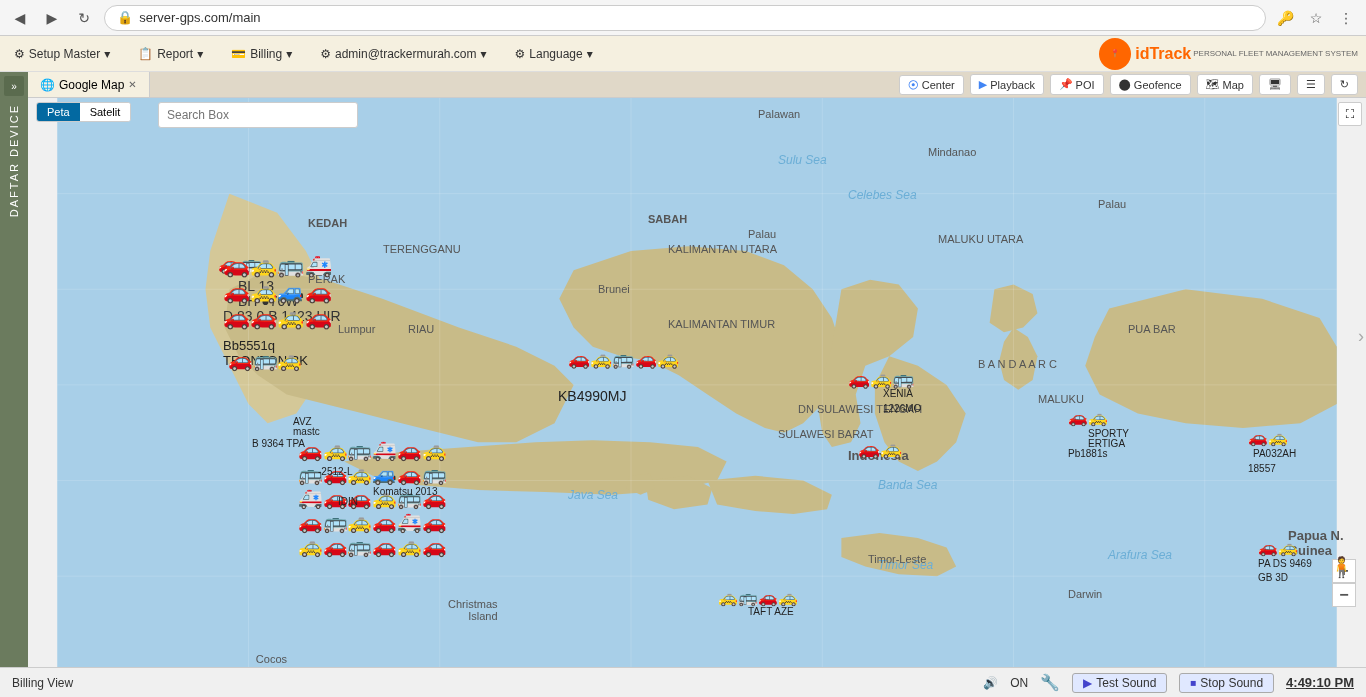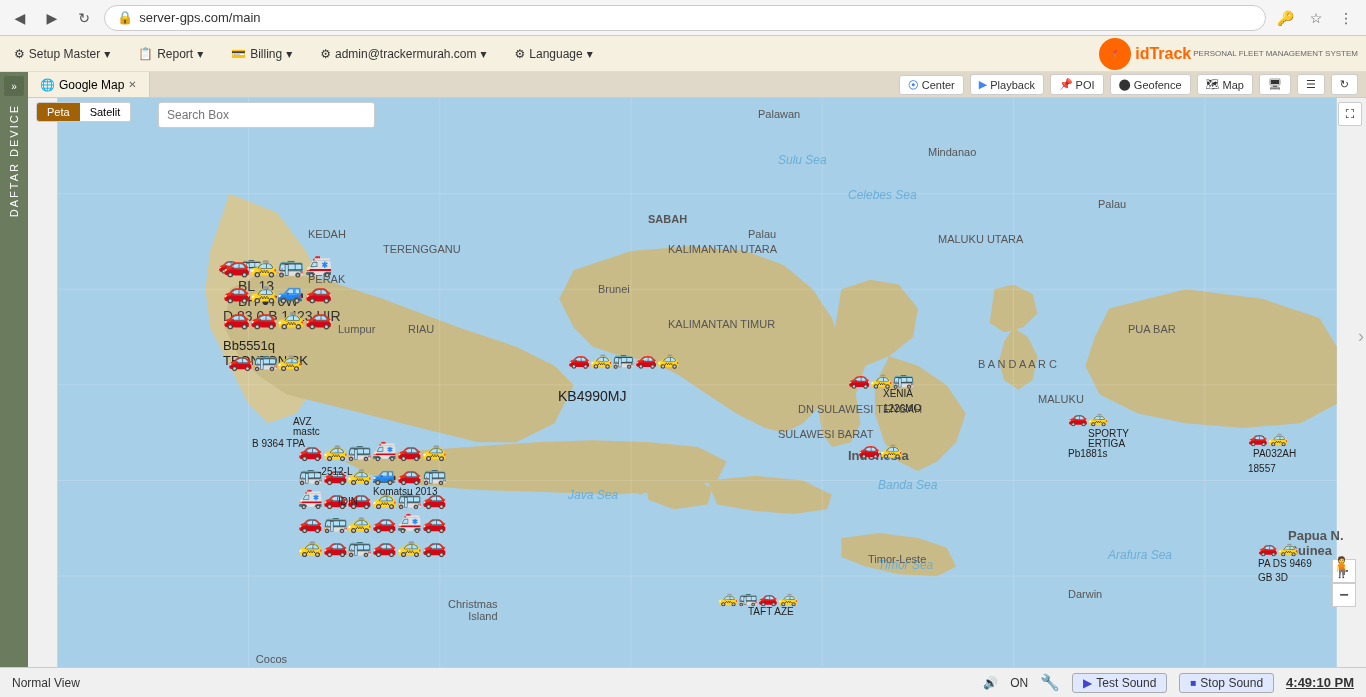--- a/index.html
+++ b/index.html
@@ -161,25 +161,25 @@
       overflow: hidden;
     }
     .map-type-btn {
       padding: 3px 10px;
       cursor: pointer;
       font-size: 11px;
       background: white;
       border: none;
     }
     .map-type-btn.active {
-      background: #a16207;
+      background: #0369a1;
       color: white;
     }
     .search-input {
-      width: 217px;
+      width: 200px;
       height: 26px;
       border: 1px solid #ccc;
       border-radius: 3px;
       padding: 0 8px;
       font-size: 12px;
     }
 
     
     .fullscreen-btn {
       position: absolute;
@@ -443,21 +443,21 @@
       <div class="map-label" style="top:225px; left:1100px;">PUA BAR</div>
       <div class="map-label-sea" style="top:380px; left:850px;">Banda Sea</div>
       <div class="map-label-country" style="top:350px; left:820px;">Indonesia</div>
       <div class="map-label-country" style="top:430px; left:1260px;">Papua N.<br>Guinea</div>
       <div class="map-label-sea" style="top:450px; left:1080px;">Arafura Sea</div>
       <div class="map-label-sea" style="top:460px; left:850px;">Timor Sea</div>
       <div class="map-label" style="top:455px; left:840px;">Timor-Leste</div>
       <div class="map-label" style="top:490px; left:1040px;">Darwin</div>
       <div class="map-label" style="top:500px; left:420px;">Christmas<br>Island</div>
       <div class="map-label" style="top:555px; left:215px;">Cocos<br>(Keeling)<br>Islands</div>
-      <div class="map-label" style="top:130px; left:280px;">KEDAH</div>
+      <div class="map-label" style="top:119px; left:280px;font-weight:bold;">KEDAH</div>
       <div class="map-label" style="top:175px; left:280px;">PERAK</div>
       <div class="map-label" style="top:145px; left:355px;">TERENGGANU</div>
       <div class="map-label-sea" style="top:390px; left:540px;">Java Sea</div>
       <div class="map-label" style="top:225px; left:380px;">RIAU</div>
       <div class="map-label" style="top:225px; left:310px;">Lumpur</div>
 
       <div style="position:absolute; top:155px; left:190px; font-size:18px; pointer-events:none;">🚗🚌</div>
       <div style="position:absolute; top:180px; left:210px; font-size:14px; color:#333; pointer-events:none;">BL 13</div>
       <div style="position:absolute; top:195px; left:210px; font-size:14px; color:#333; pointer-events:none;">BH ●70W</div>
       <div style="position:absolute; top:210px; left:195px; font-size:14px; color:#333; pointer-events:none;">D 83 0 B 1423 UIR</div>
@@ -528,21 +528,21 @@
         <div class="zoom-btn">−</div>
       </div>
 
       <div class="pegman">🧍</div>
 
     </div>
   </div>
 </div>
 
 <div class="status-bar">
-  <span>Normal View</span>
+  <span>Billing View</span>
 
   <div style="margin-left: auto; display:flex; align-items:center; gap:12px;">
     <span>🔊</span>
     <span>ON</span>
 
     <span style="font-size:16px;">🔧</span>
 
     <div class="status-btn">
       <span style="color:#4444cc;">▶</span>
       <span>Test Sound</span>

